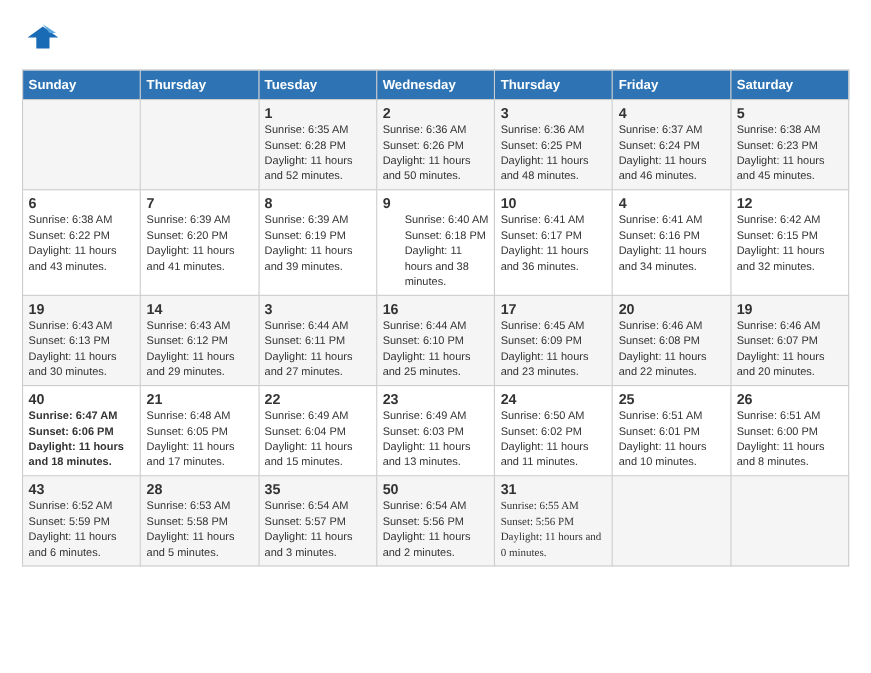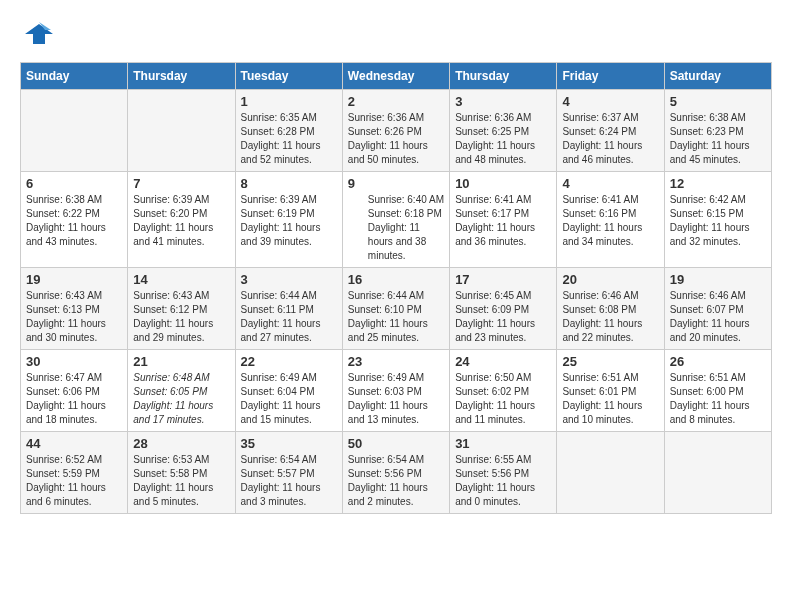--- a/index.html
+++ b/index.html
@@ -233,28 +233,28 @@
         </td>
         <td>
           <span class="day-num">19</span>
           <div class="cell-text" style="white-space: pre-line;">Sunrise: 6:46 AM
 Sunset: 6:07 PM
 Daylight: 11 hours and 20 minutes.</div>
         </td>
       </tr>
       <tr>
         <td>
-          <span class="day-num">30</span>
-          <div class="cell-text" style="white-space: pre-line;">Sunrise: 6:47 AM
+          <span class="day-num">40</span>
+          <div class="cell-text" style="white-space: pre-line; font-weight: bold;">Sunrise: 6:47 AM
 Sunset: 6:06 PM
 Daylight: 11 hours and 18 minutes.</div>
         </td>
         <td>
           <span class="day-num">21</span>
-          <div class="cell-text" style="white-space: pre-line; font-style: italic;">Sunrise: 6:48 AM
+          <div class="cell-text" style="white-space: pre-line;">Sunrise: 6:48 AM
 Sunset: 6:05 PM
 Daylight: 11 hours and 17 minutes.</div>
         </td>
         <td>
           <span class="day-num">22</span>
           <div class="cell-text" style="white-space: pre-line;">Sunrise: 6:49 AM
 Sunset: 6:04 PM
 Daylight: 11 hours and 15 minutes.</div>
         </td>
         <td>
@@ -277,21 +277,21 @@
         </td>
         <td>
           <span class="day-num">26</span>
           <div class="cell-text" style="white-space: pre-line;">Sunrise: 6:51 AM
 Sunset: 6:00 PM
 Daylight: 11 hours and 8 minutes.</div>
         </td>
       </tr>
       <tr>
         <td>
-          <span class="day-num">44</span>
+          <span class="day-num">43</span>
           <div class="cell-text" style="white-space: pre-line;">Sunrise: 6:52 AM
 Sunset: 5:59 PM
 Daylight: 11 hours and 6 minutes.</div>
         </td>
         <td>
           <span class="day-num">28</span>
           <div class="cell-text" style="white-space: pre-line;">Sunrise: 6:53 AM
 Sunset: 5:58 PM
 Daylight: 11 hours and 5 minutes.</div>
         </td>
@@ -302,21 +302,21 @@
 Daylight: 11 hours and 3 minutes.</div>
         </td>
         <td>
           <span class="day-num">50</span>
           <div class="cell-text" style="white-space: pre-line;">Sunrise: 6:54 AM
 Sunset: 5:56 PM
 Daylight: 11 hours and 2 minutes.</div>
         </td>
         <td>
           <span class="day-num">31</span>
-          <div class="cell-text" style="white-space: pre-line;">Sunrise: 6:55 AM
+          <div class="cell-text" style="white-space: pre-line; font-family: Liberation Serif, serif;">Sunrise: 6:55 AM
 Sunset: 5:56 PM
 Daylight: 11 hours and 0 minutes.</div>
         </td>
         <td></td>
         <td></td>
       </tr>
     </tbody>
 </table>
 
 </body></html>

